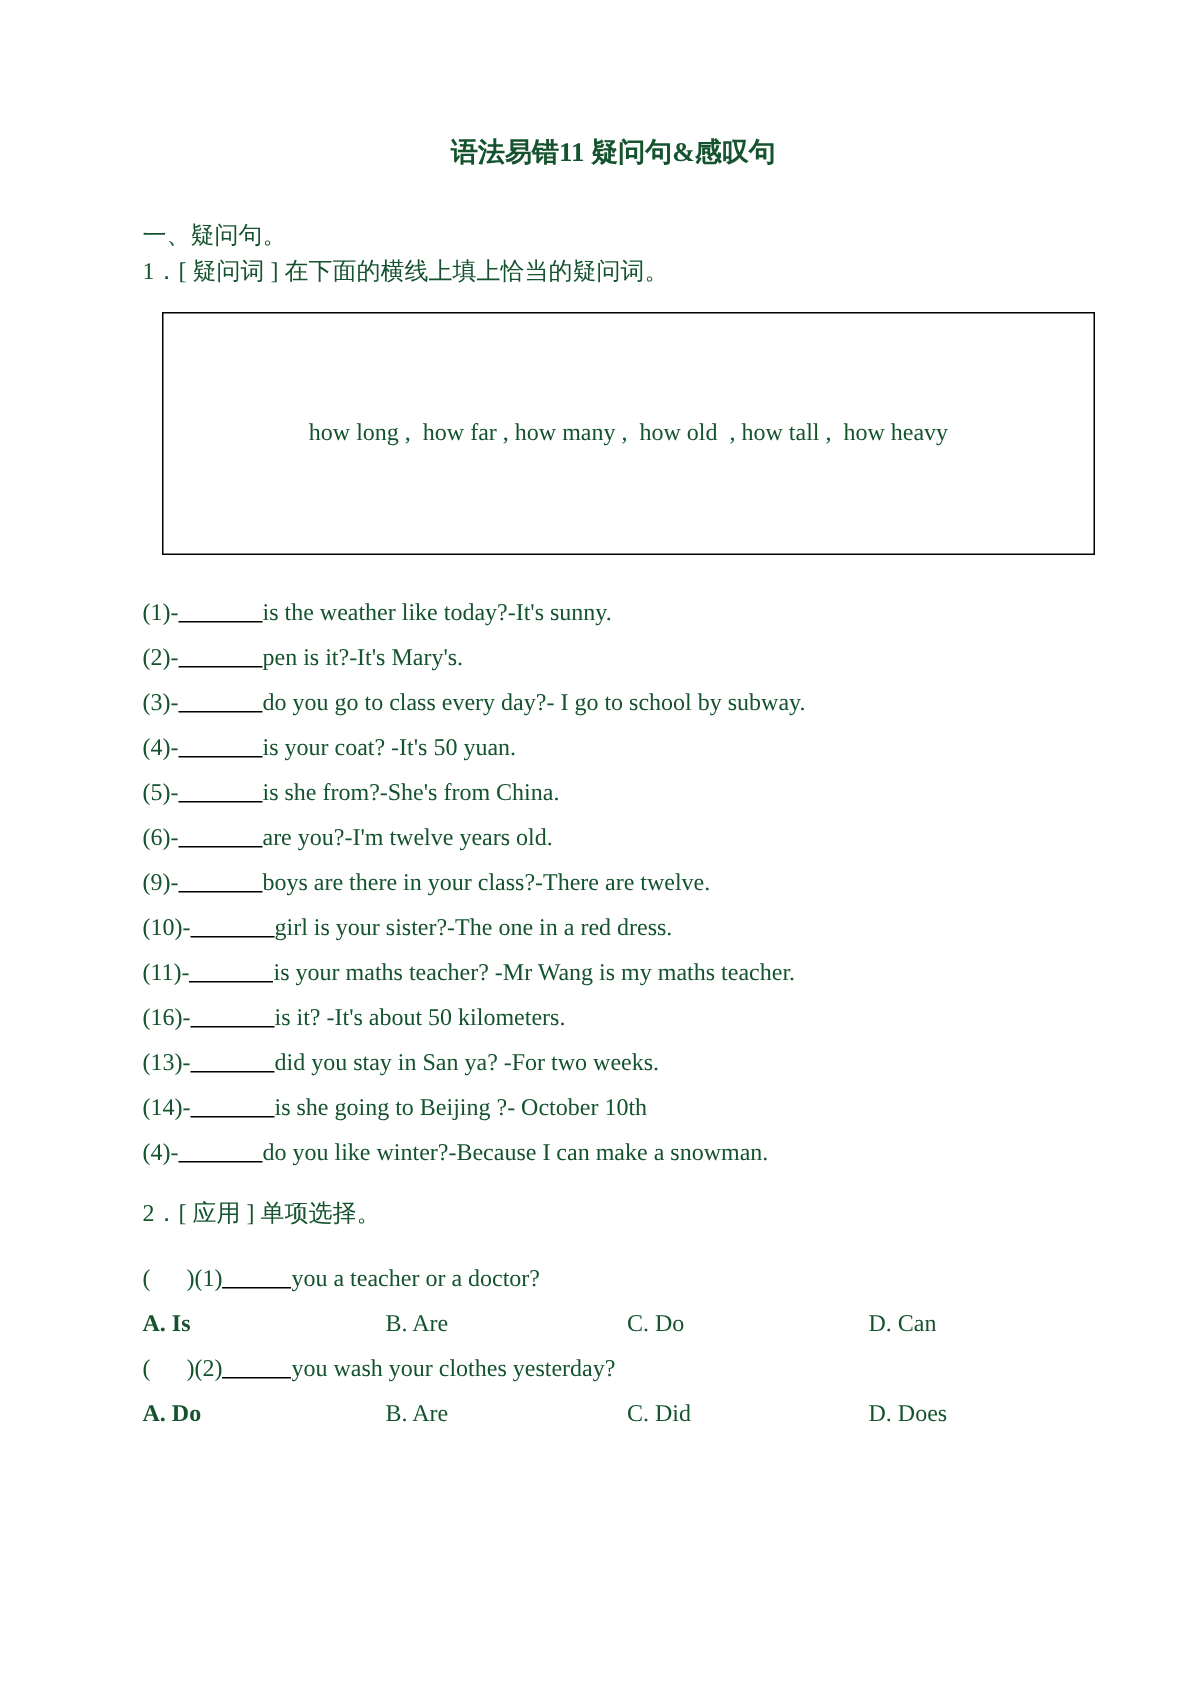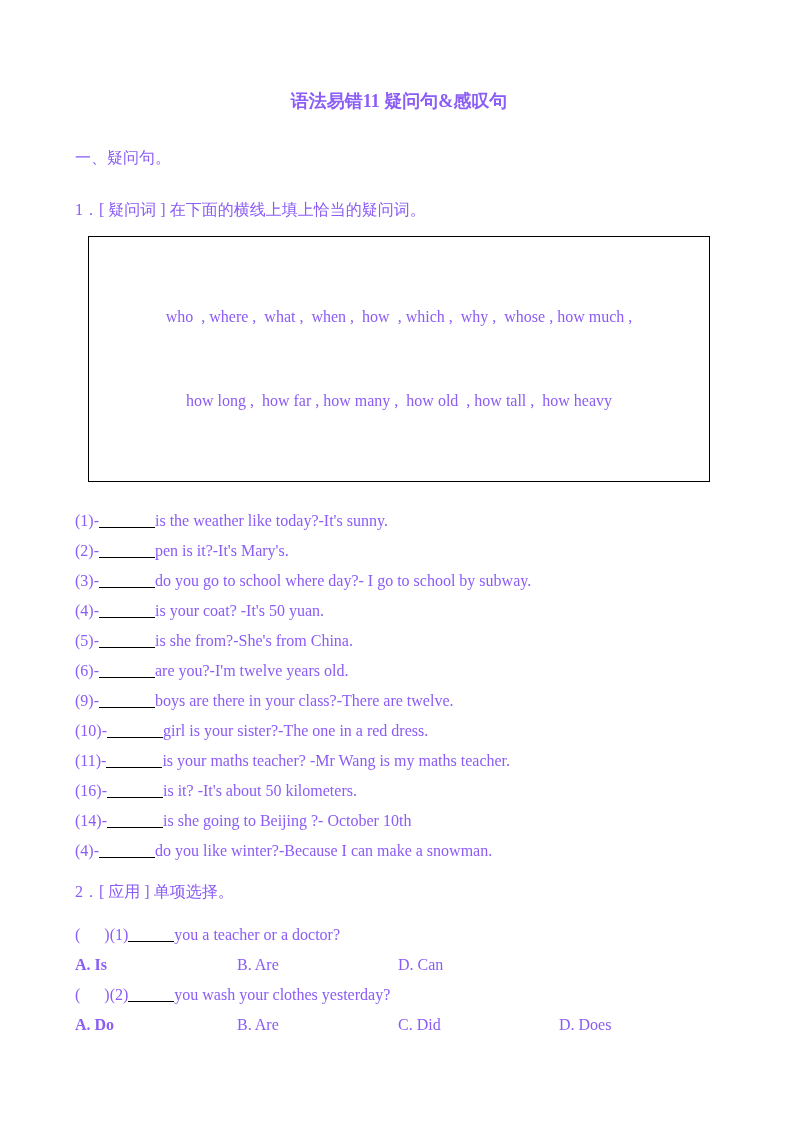--- a/index.html
+++ b/index.html
@@ -2,38 +2,37 @@
 <html><head>
 <meta charset="utf-8">
 <style>
   html, body { margin: 0; padding: 0; background: #ffffff; }
   .page {
     position: relative;
     width: 793px;
     height: 1122px;
     background: #ffffff;
     box-sizing: border-box;
-    padding: 88px 70px 0 75px;
+    padding: 88px 70px 0 95px;
     overflow: hidden;
     font-family: "Liberation Serif", "DejaVu Serif", serif;
     font-size: 16px;
-    color: #8b5cf6;
+    color: #14532d;
   }
   .title {
     text-align: center;
     font-weight: bold;
     font-size: 18px;
     line-height: 26px;
   }
   .s-heading {
     margin-top: 32px;
     line-height: 24px;
   }
   .t-heading {
-    margin-top: 28px;
     line-height: 24px;
   }
   .word-bank {
     margin: 14px 0 0 13px;
     width: 622px;
     box-sizing: border-box;
     border: 1px solid #000000;
     padding: 10px 6px;
     text-align: center;
     line-height: 28px;
@@ -73,48 +72,49 @@
 
 <div class="page">
 
   <div class="title">语法易错11 疑问句&amp;感叹句</div>
 
   <div class="s-heading">一、疑问句。</div>
 
   <div class="t-heading">1．[ 疑问词 ] 在下面的横线上填上恰当的疑问词。</div>
 
   <div class="word-bank">
-    <div>who  , where ,  what ,  when ,  how  , which ,  why ,  whose , how much ,</div>
     <div>how long ,  how far , how many ,  how old  , how tall ,  how heavy</div>
   </div>
 
   <div class="items">
     <div class="fi"><span>(1)-</span><span class="blank"></span><span>is the weather like today?-It's sunny.</span></div>
     <div class="fi"><span>(2)-</span><span class="blank"></span><span>pen is it?-It's Mary's.</span></div>
-    <div class="fi"><span>(3)-</span><span class="blank"></span><span>do you go to school where day?- I go to school by subway.</span></div>
+    <div class="fi"><span>(3)-</span><span class="blank"></span><span>do you go to class every day?- I go to school by subway.</span></div>
     <div class="fi"><span>(4)-</span><span class="blank"></span><span>is your coat? -It's 50 yuan.</span></div>
     <div class="fi"><span>(5)-</span><span class="blank"></span><span>is she from?-She's from China.</span></div>
     <div class="fi"><span>(6)-</span><span class="blank"></span><span>are you?-I'm twelve years old.</span></div>
     <div class="fi"><span>(9)-</span><span class="blank"></span><span>boys are there in your class?-There are twelve.</span></div>
     <div class="fi"><span>(10)-</span><span class="blank"></span><span>girl is your sister?-The one in a red dress.</span></div>
     <div class="fi"><span>(11)-</span><span class="blank"></span><span>is your maths teacher? -Mr Wang is my maths teacher.</span></div>
     <div class="fi"><span>(16)-</span><span class="blank"></span><span>is it? -It's about 50 kilometers.</span></div>
+    <div class="fi"><span>(13)-</span><span class="blank"></span><span>did you stay in San ya? -For two weeks.</span></div>
     <div class="fi"><span>(14)-</span><span class="blank"></span><span>is she going to Beijing ?- October 10th</span></div>
     <div class="fi"><span>(4)-</span><span class="blank"></span><span>do you like winter?-Because I can make a snowman.</span></div>
   </div>
 
   <div class="t2-heading">2．[ 应用 ] 单项选择。</div>
 
   <div class="mc">
 
     <div>
       <div class="mc-line"><span>(      )(1)</span><span class="blank sm"></span><span>you a teacher or a doctor?</span></div>
       <div class="opts">
         <span class="opt">A. Is</span>
         <span class="opt">B. Are</span>
+        <span class="opt">C. Do</span>
         <span class="opt">D. Can</span>
       </div>
     </div>
 
     <div>
       <div class="mc-line"><span>(      )(2)</span><span class="blank sm"></span><span>you wash your clothes yesterday?</span></div>
       <div class="opts">
         <span class="opt">A. Do</span>
         <span class="opt">B. Are</span>
         <span class="opt">C. Did</span>

